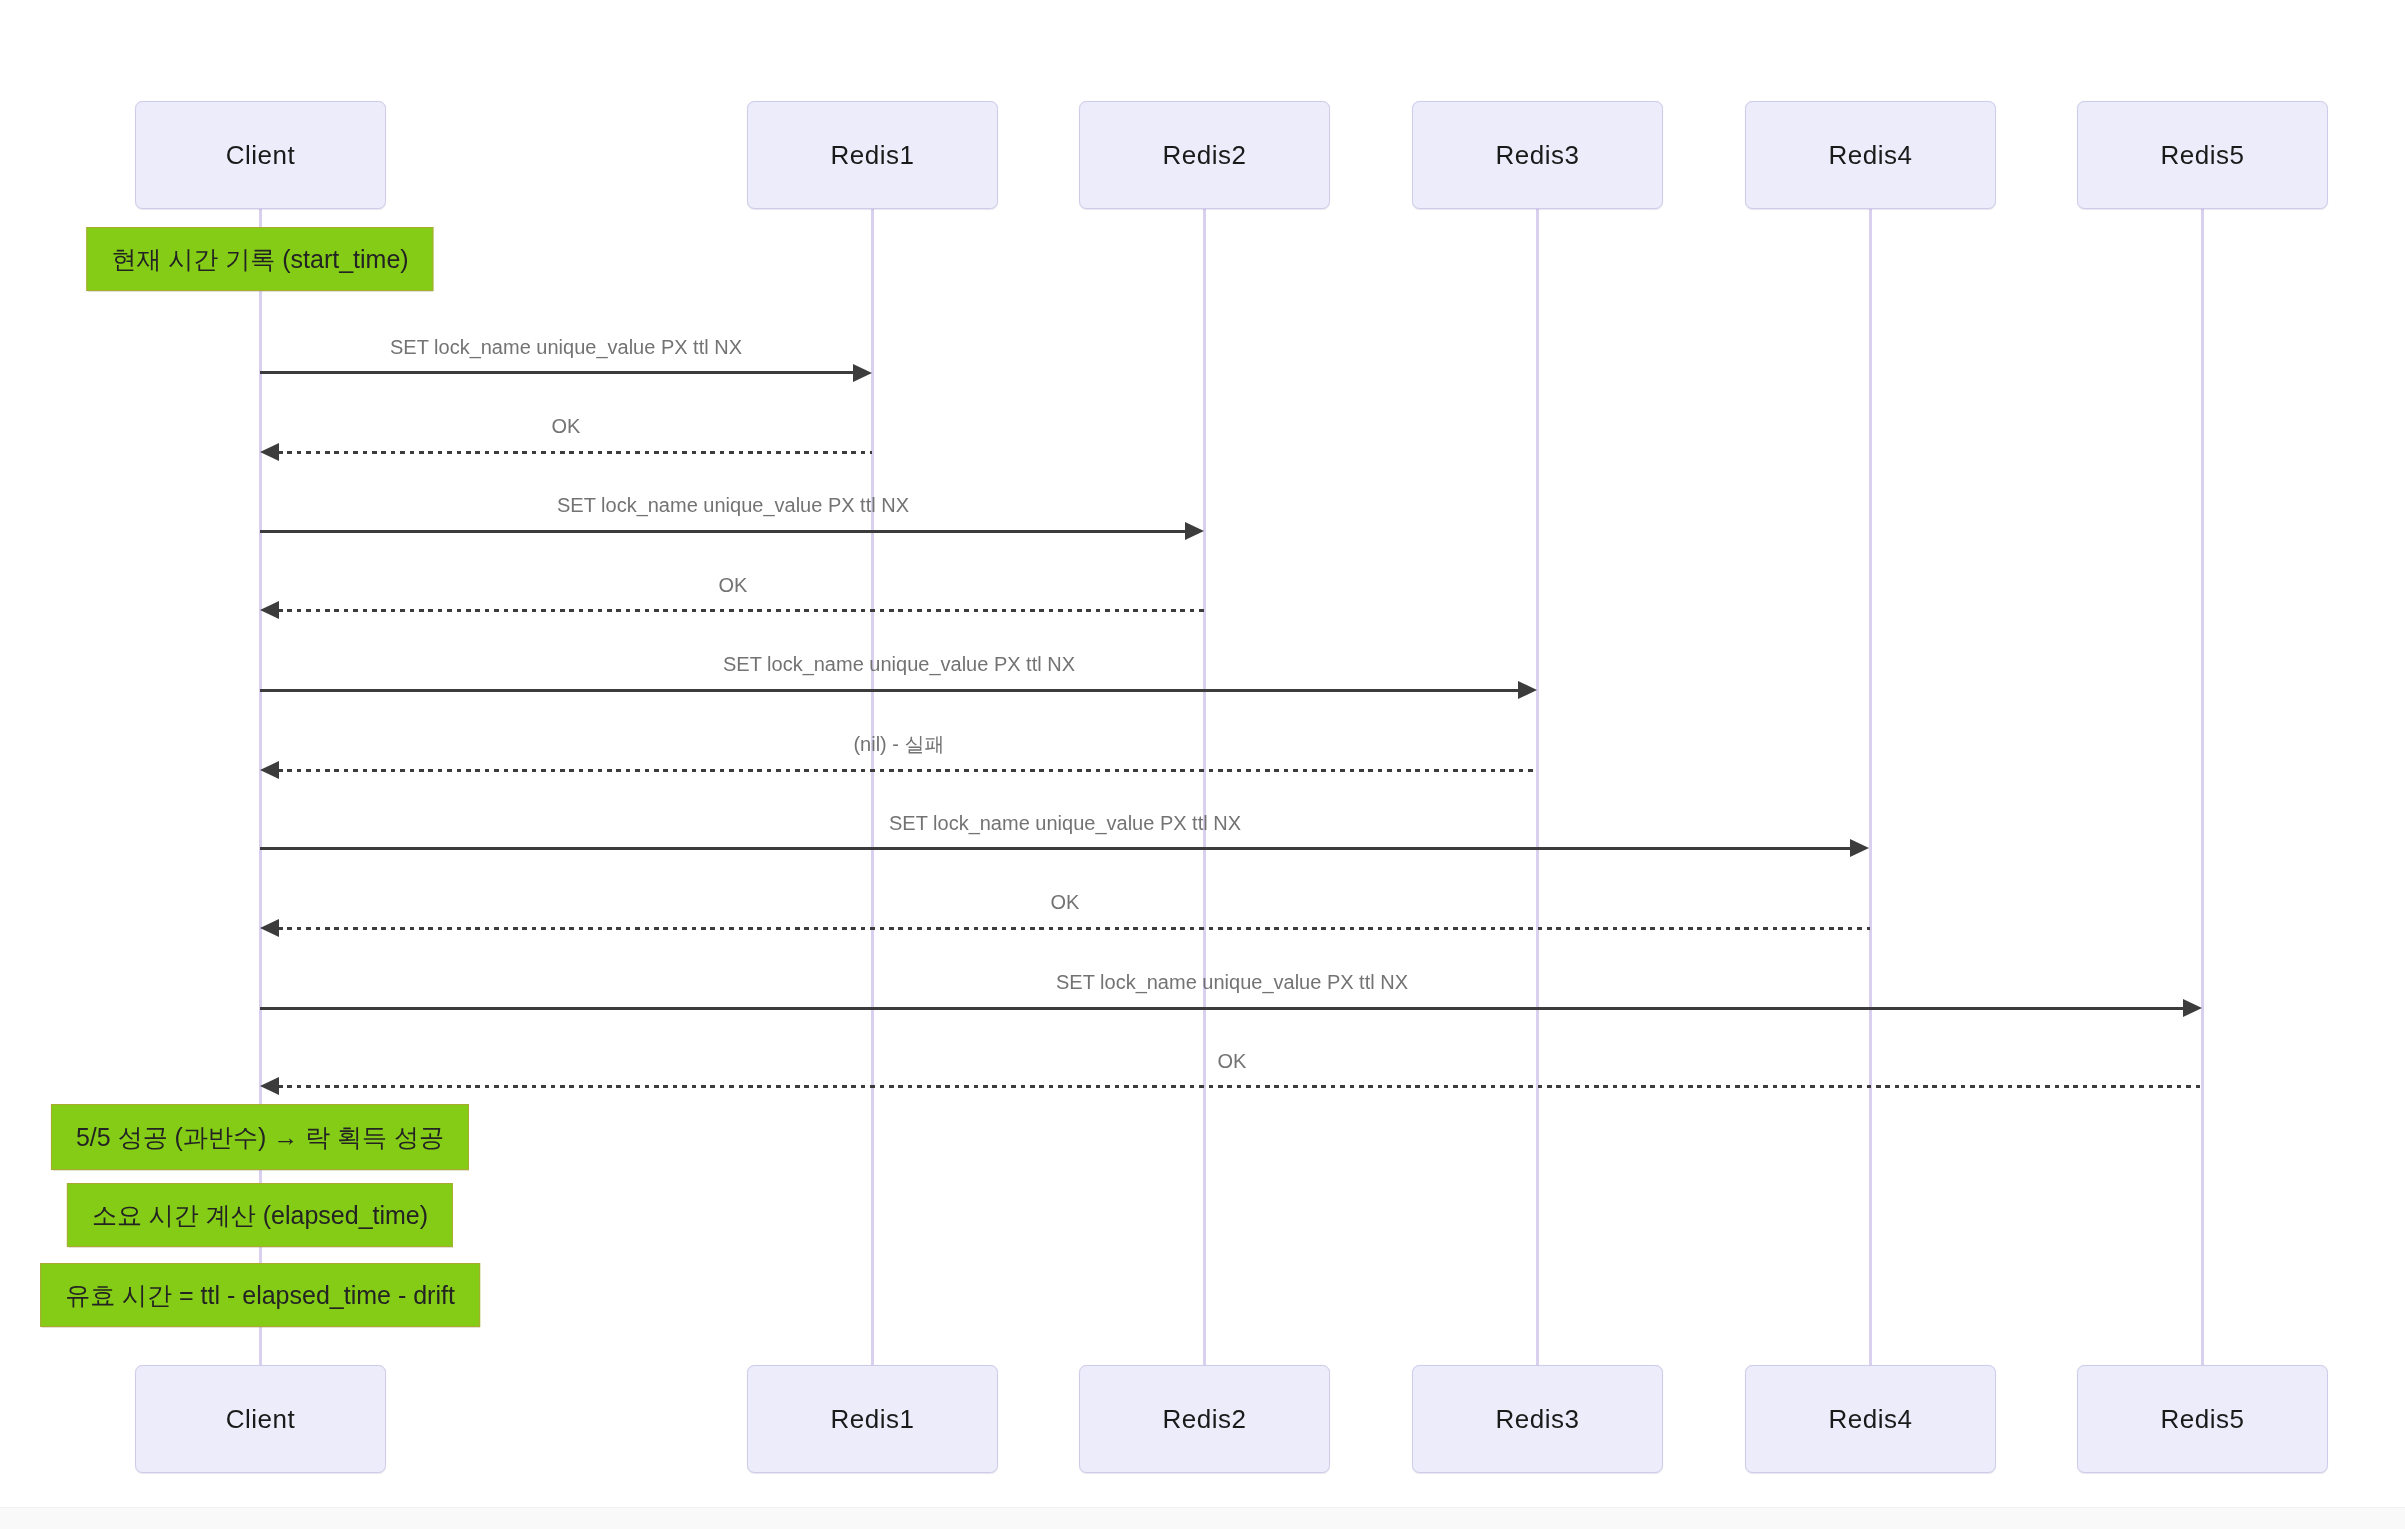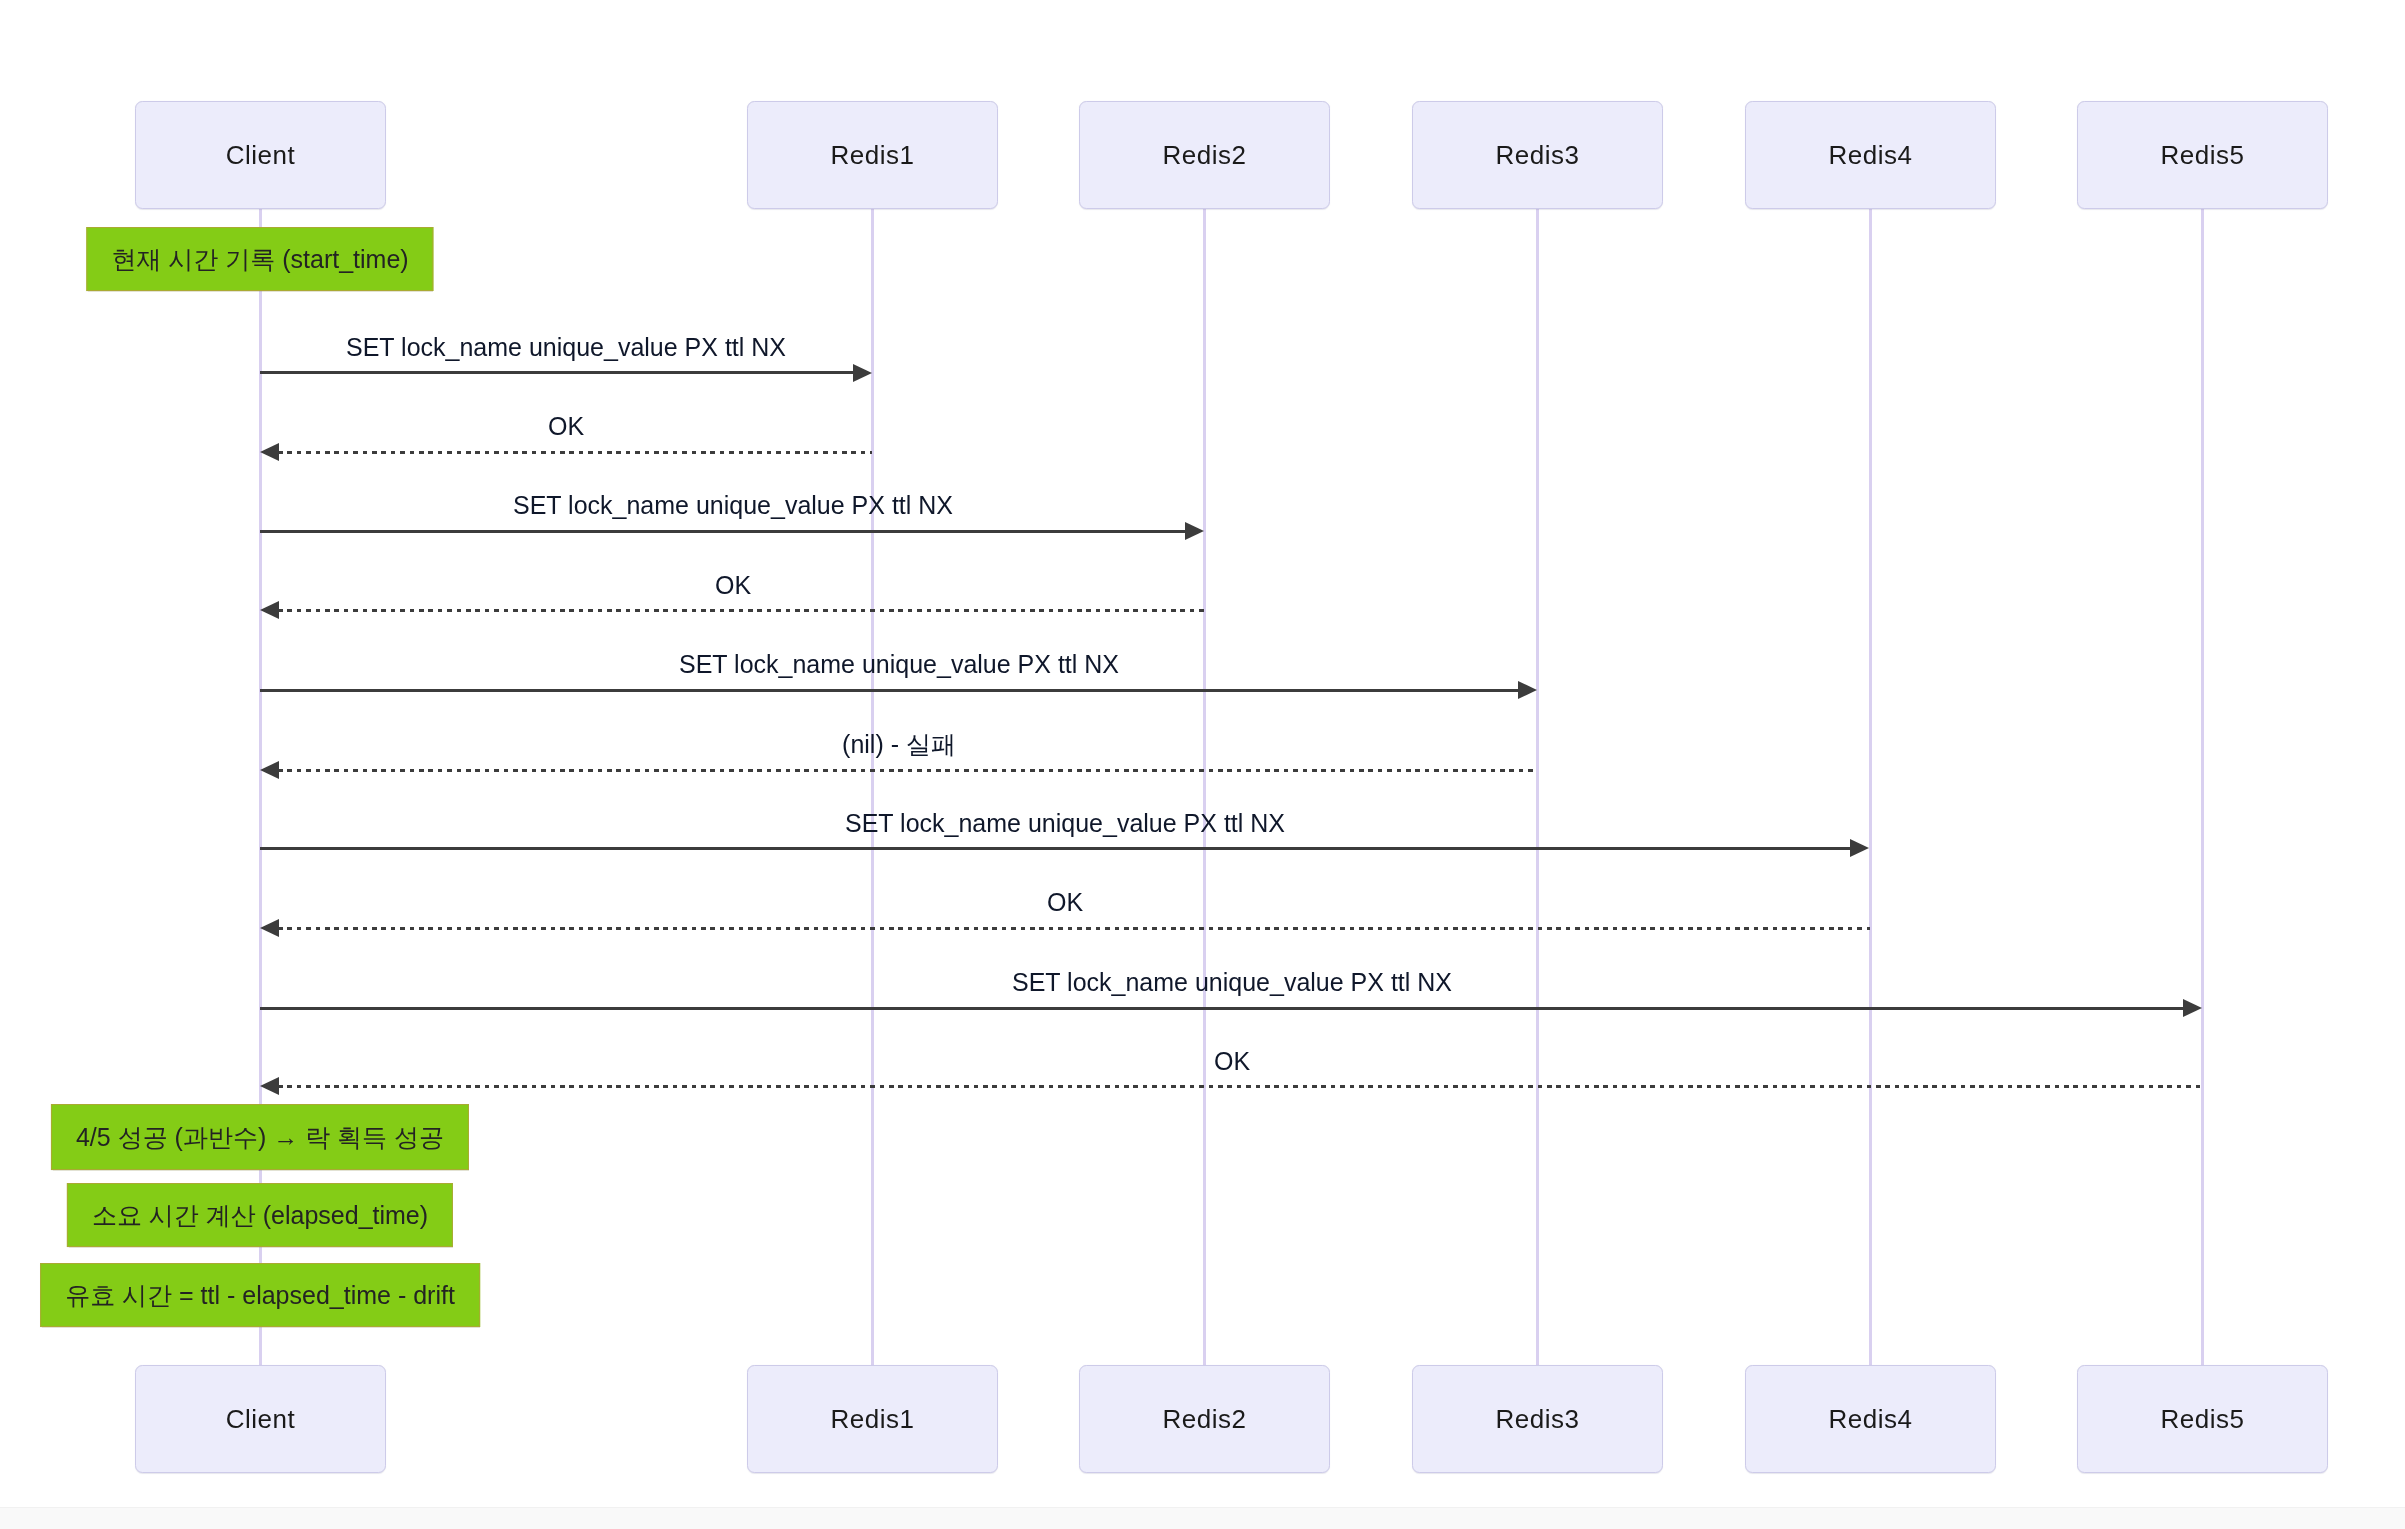--- a/index.html
+++ b/index.html
@@ -27,21 +27,21 @@
     background:repeating-linear-gradient(90deg,#3C3C3C 0 4.7px,transparent 4.7px 9.4px);
   }
   .arrowhead{
     position:absolute;width:0;height:0;
     border-top:9.4px solid transparent;border-bottom:9.4px solid transparent;
   }
   .arrowhead.right{border-left:19.7px solid #3C3C3C;}
   .arrowhead.left{border-right:19.7px solid #3C3C3C;}
   .msg-label{
     position:absolute;transform:translateX(-50%);
-    font-size:25px;line-height:32px;color:#0f172a;white-space:nowrap;
+    font-size:20px;line-height:32px;color:#737373;white-space:nowrap;
   }
   .note{
     position:absolute;transform:translateX(-50%);
     background:#84cc16;border:1.9px solid #AAAA33;
     display:flex;align-items:center;justify-content:center;
     font-size:25px;font-weight:500;color:#232323;white-space:nowrap;
     padding:0 24px;box-sizing:border-box;
     box-shadow:0 0.9px 0.9px rgba(140,140,80,0.25);
   }
   .footer-strip{
@@ -119,18 +119,18 @@
     <div class="msg-line dashed" style="left: 278px; width: 1592px; top: 927px;"></div>
     <div class="arrowhead left" style="top: 919px; left: 260px;"></div>
     <div class="msg-label" style="left: 1065px; top: 886px;">OK</div>
     <div class="msg-line solid" style="left: 260px; width: 1924px; top: 1007px;"></div>
     <div class="arrowhead right" style="top: 999px; left: 2183px;"></div>
     <div class="msg-label" style="left: 1232px; top: 966px;">SET lock_name unique_value PX ttl NX</div>
     <div class="msg-line dashed" style="left: 278px; width: 1924px; top: 1085px;"></div>
     <div class="arrowhead left" style="top: 1077px; left: 260px;"></div>
     <div class="msg-label" style="left: 1232px; top: 1045px;">OK</div>
     <div class="note" style="left: 260px; top: 227px; height: 64px;">현재 시간 기록 (start_time)</div>
-    <div class="note" style="left: 260px; top: 1104px; height: 66px;">4/5 성공 (과반수) → 락 획득 성공</div>
+    <div class="note" style="left: 260px; top: 1104px; height: 66px;">5/5 성공 (과반수) → 락 획득 성공</div>
     <div class="note" style="left: 260px; top: 1263px; height: 64px;">유효 시간 = ttl - elapsed_time - drift</div>
     <div class="note" style="left: 260px; top: 1183px; height: 64px;">소요 시간 계산 (elapsed_time)</div>
   </div>
 <div class="footer-strip"></div>
 
 
 </body></html>

